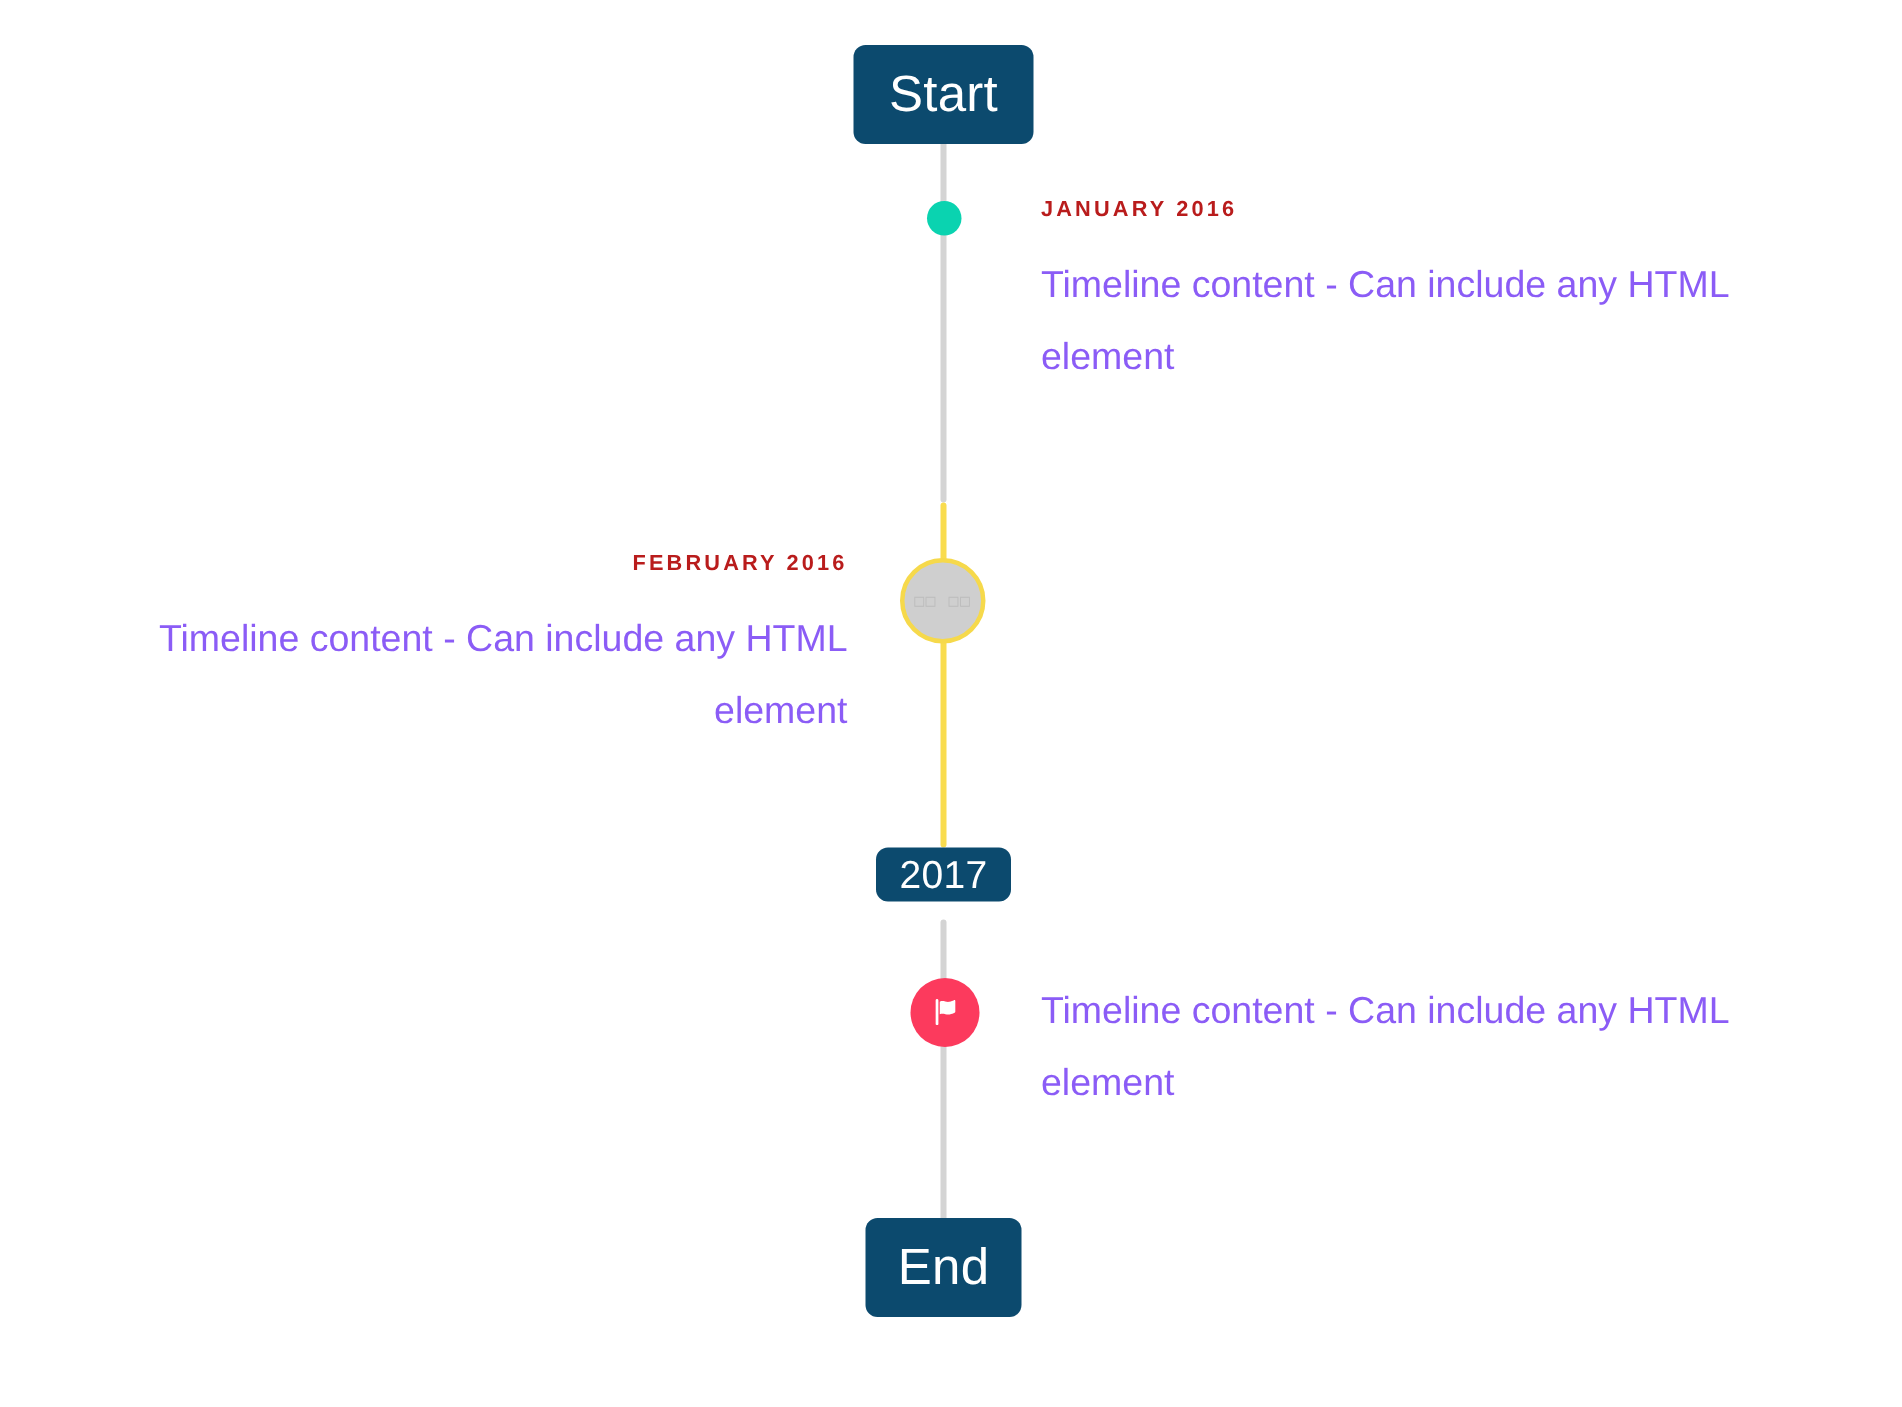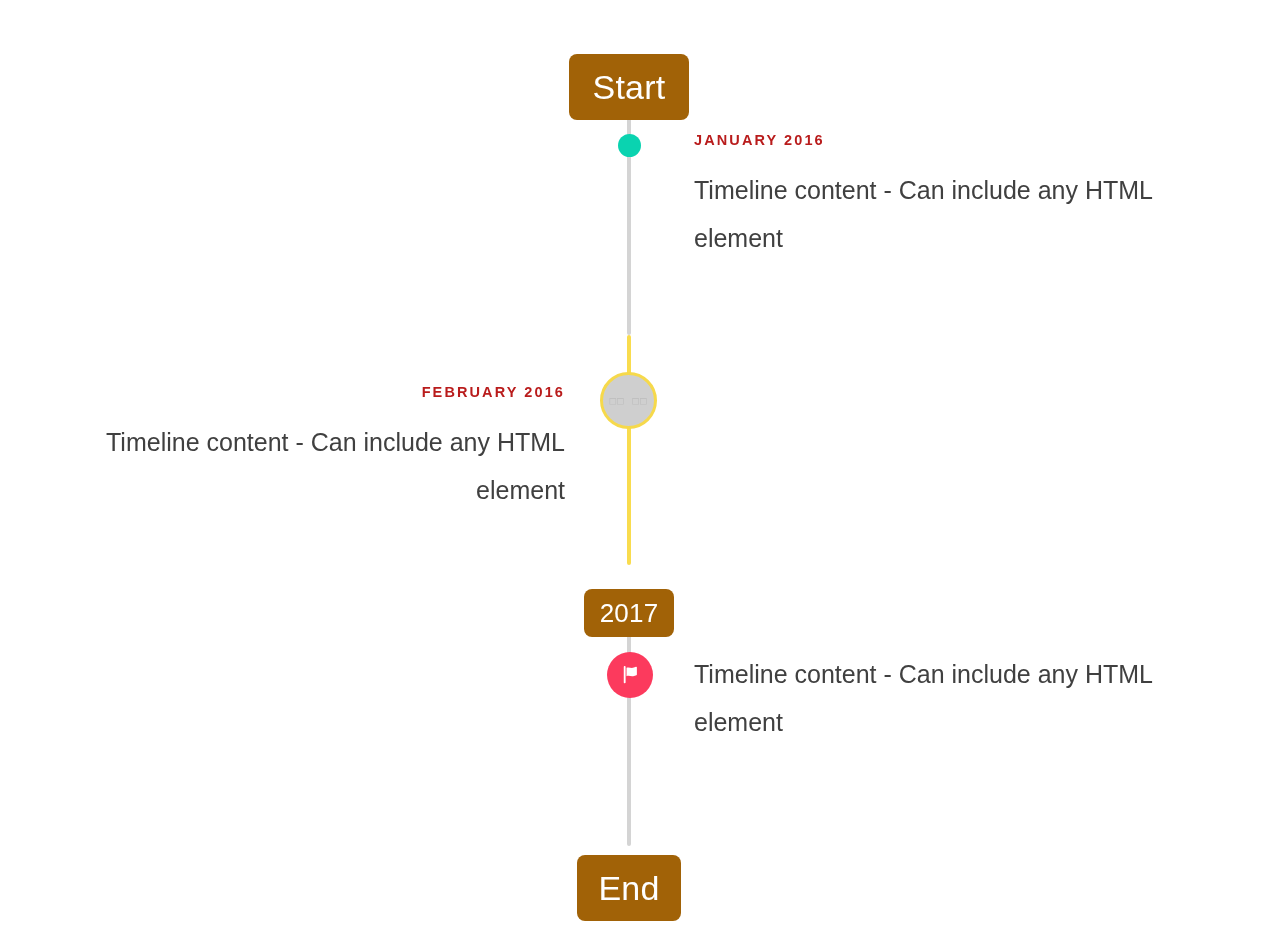--- a/index.html
+++ b/index.html
@@ -39,43 +39,42 @@
     top: 335px;
     width: 4px;
     height: 230px;
     background: #f9dc4e;
     border-radius: 2px;
   }
 
   
   .badge {
     position: absolute;
-    background: #a16207;
+    background: #0c4a6e;
     color: #ffffff;
     border-radius: 8px;
     display: flex;
     align-items: center;
     justify-content: center;
     font-weight: 400;
     letter-spacing: 0.2px;
     white-space: nowrap;
-    margin-top: 24px;
   }
   .badge-start {
     left: 569px; top: 30px;
     width: 120px; height: 66px;
     font-size: 34px;
   }
   .badge-mid {
     left: 584px; top: 565px;
-    width: 90px; height: 48px;
+    width: 90px; height: 36px;
     font-size: 26px;
   }
   .badge-end {
-    left: 577px; top: 831px;
+    left: 577px; top: 812px;
     width: 104px; height: 66px;
     font-size: 34px;
   }
 
   
   .marker {
     position: absolute;
     border-radius: 50%;
     display: flex;
     align-items: center;
@@ -116,30 +115,30 @@
     font-size: 14.5px;
     font-weight: bold;
     letter-spacing: 2.1px;
     color: #b91c1c;
     text-transform: uppercase;
     margin: 0 0 18px 0;
   }
   .event-body {
     font-size: 25px;
     line-height: 48px;
-    color: #404040;
+    color: #8b5cf6;
     font-weight: 400;
     margin: 0;
   }
 
   .event-right { left: 694px; width: 530px; text-align: left; }
   .event-left  { left: 40px;  width: 525px; text-align: right; }
 
   .event-jan   { top: 132px; }
-  .event-feb   { top: 384px; text-align: right; }
+  .event-feb   { top: 368px; text-align: right; }
   .event-mar   { top: 650px; }
 </style>
 </head>
 <body>
 
 <div class="timeline">
 
   <div class="axis axis-top"></div>
   <div class="axis-highlight"></div>
   <div class="axis axis-bottom"></div>

